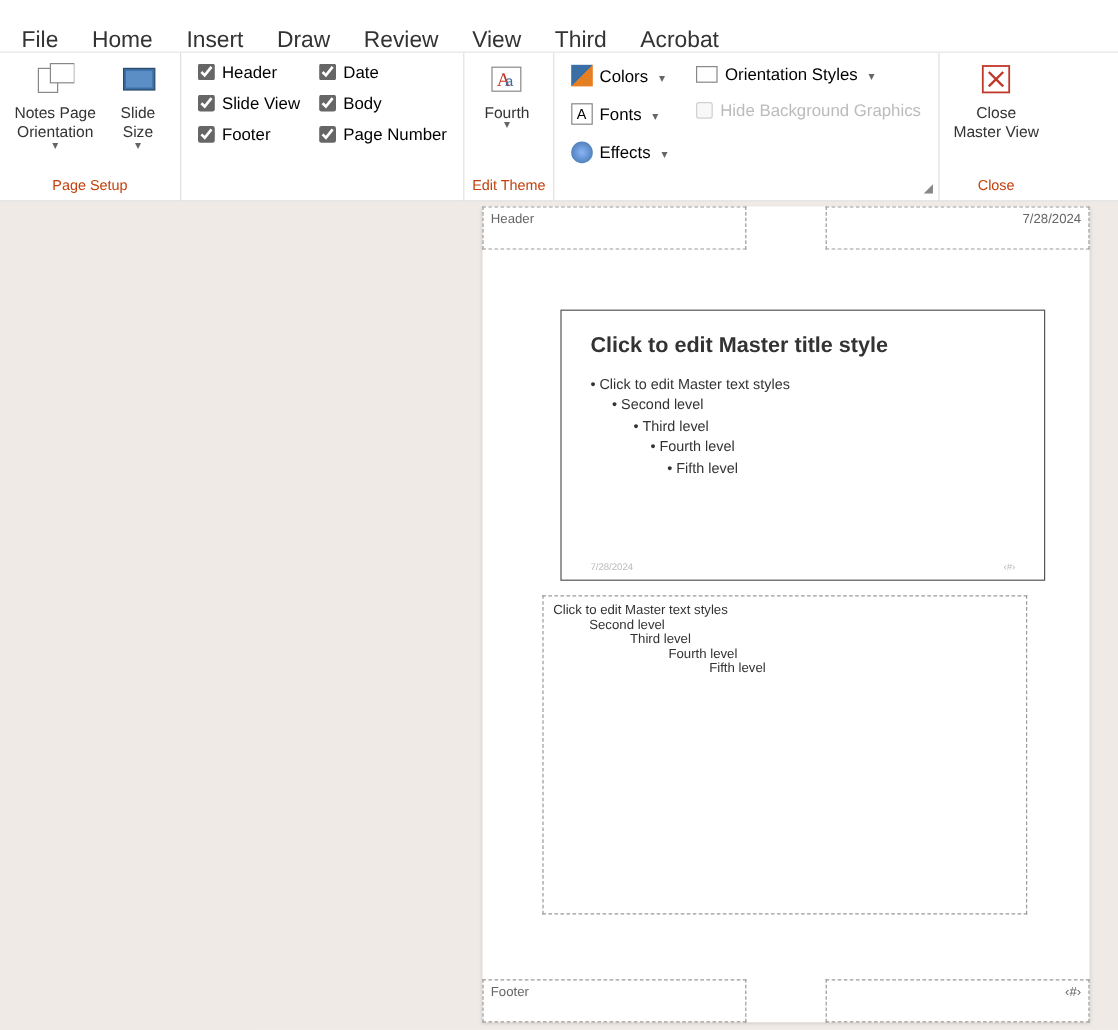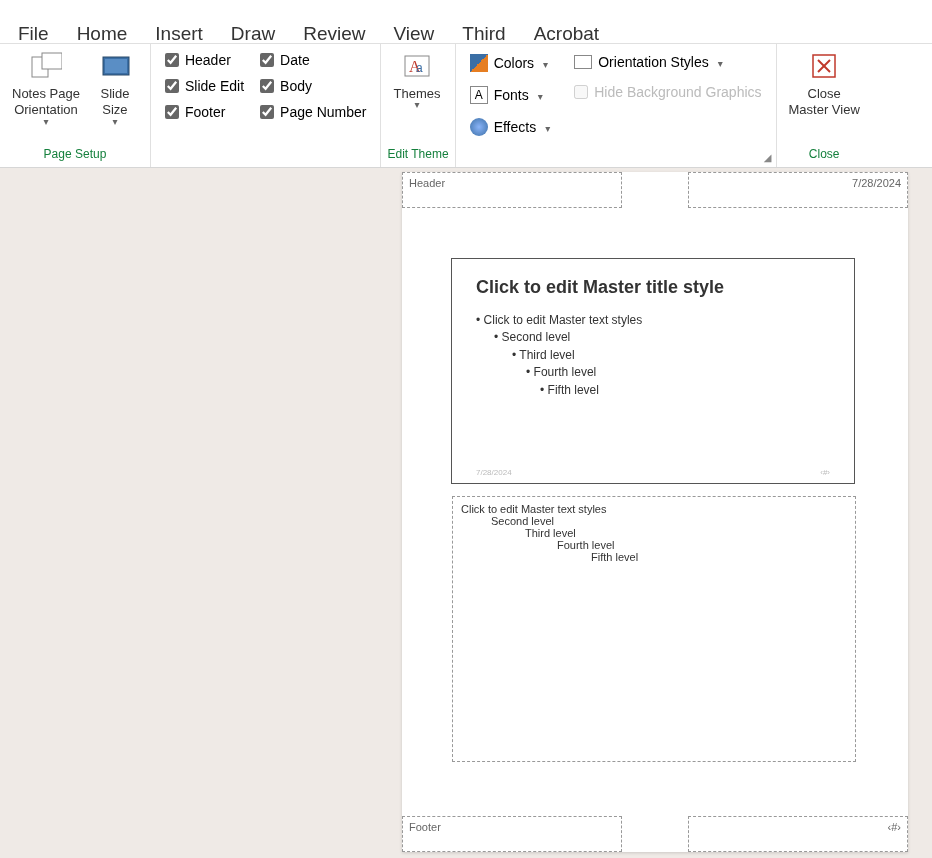--- a/index.html
+++ b/index.html
@@ -4,21 +4,21 @@
 <style>
 * { margin: 0; padding: 0; box-sizing: border-box; }
 body { font-family: "Segoe UI", Arial, sans-serif; font-size: 14px; background: #f0ece8; overflow: hidden; width: 932px; height: 858px; }
 
 .tabbar { background: #fff; height: 44px; display: flex; align-items: center; padding: 0 4px; border-bottom: 1px solid #e0e0e0; }
 .tab { padding: 8px 14px; cursor: pointer; font-size: 19px; color: #333; margin-top: 24px; }
 .tab.active { color: #b93e2b; font-weight: 500; border-bottom: 3px solid #d14b39; padding-bottom: 5px; }
 
 .ribbon { background: #fff; height: 124px; display: flex; border-bottom: 1px solid #d6d6d6; }
 .group { border-right: 1px solid #e0e0e0; display: flex; flex-direction: column; justify-content: space-between; padding: 2px 6px 0 6px; position: relative; }
-.group-label { font-size: 12px; color: #15803d; text-align: center; padding: 4px 0 6px 0; }
+.group-label { font-size: 12px; color: #c2410c; text-align: center; padding: 4px 0 6px 0; }
 .group-body { flex: 1; display: flex; align-items: flex-start; }
 
 .big-btn { display: flex; flex-direction: column; align-items: center; justify-content: flex-start; padding: 4px 6px; cursor: pointer; font-size: 13px; color: #333; text-align: center; line-height: 1.25; min-width: 58px; }
 .big-btn .icon { width: 32px; height: 32px; margin-bottom: 4px; display: flex; align-items: center; justify-content: center; }
 .dropdown-caret::after { content: "\25BE"; font-size: 10px; margin-left: 3px; color: #666; }
 .dropdown-caret-block { text-align: center; font-size: 10px; color: #666; line-height: 1; margin-top: -2px; }
 
 .chk-col { display: flex; flex-direction: column; gap: 10px; padding: 6px 8px; }
 .chk { display: flex; align-items: center; gap: 6px; font-size: 14px; cursor: pointer; }
 .chk input { width: 14px; height: 14px; accent-color: #666; }
@@ -34,21 +34,21 @@
 
 .canvas { position: relative; width: 932px; height: 690px; background: #efeae6; }
 .page { position: absolute; left: 402px; top: 4px; width: 506px; height: 680px; background: #fff; box-shadow: 0 1px 3px rgba(0,0,0,0.15); }
 
 .ph { position: absolute; border: 1px dashed #999; font-size: 11px; color: #666; padding: 4px 6px; }
 .ph.header { left: 0; top: 0; width: 220px; height: 36px; }
 .ph.date { right: 0; top: 0; width: 220px; height: 36px; text-align: right; }
 .ph.footer { left: 0; bottom: 0; width: 220px; height: 36px; }
 .ph.pagenum { right: 0; bottom: 0; width: 220px; height: 36px; text-align: right; }
 
-.slide-thumb { position: absolute; left: 49px; top: 86px; width: 404px; height: 226px; border: 1px solid #555; background: #fff; padding: 18px 24px; }
+.slide-thumb { position: absolute; left: 65px; top: 86px; width: 404px; height: 226px; border: 1px solid #555; background: #fff; padding: 18px 24px; }
 .slide-thumb .title { font-size: 18px; font-weight: 600; color: #333; margin-bottom: 14px; }
 .slide-thumb .body { font-size: 12px; color: #333; line-height: 1.45; }
 .lvl1::before { content: "\2022  "; }
 .lvl2 { margin-left: 18px; } .lvl2::before { content: "\2022  "; }
 .lvl3 { margin-left: 36px; } .lvl3::before { content: "\2022  "; }
 .lvl4 { margin-left: 50px; } .lvl4::before { content: "\2022  "; }
 .lvl5 { margin-left: 64px; } .lvl5::before { content: "\2022  "; }
 .slide-thumb .sdate { position: absolute; left: 24px; bottom: 6px; font-size: 8px; color: #bbb; }
 .slide-thumb .spage { position: absolute; right: 24px; bottom: 6px; font-size: 8px; color: #bbb; }
 
@@ -101,21 +101,21 @@
 
   <div class="group">
     <div class="group-body">
       <div class="chk-col">
         <label class="chk">
             <input type="checkbox" checked="" style="">
             <span>Header</span>
           </label>
         <label class="chk">
             <input type="checkbox" checked="" style="">
-            <span>Slide Edit</span>
+            <span>Slide View</span>
           </label>
         <label class="chk">
             <input type="checkbox" checked="" style="">
             <span>Footer</span>
           </label>
       </div>
       <div class="chk-col">
         <label class="chk">
             <input type="checkbox" checked="" style="">
             <span>Date</span>
@@ -135,21 +135,21 @@
   <div class="group">
     <div class="group-body">
       <div class="big-btn">
         <span class="icon">
           <svg width="30" height="30">
               <rect x="3" y="5" width="24" height="20" fill="#fff" stroke="#888"></rect>
               <text x="7" y="21" font-size="16" font-family="serif" fill="#c0392b">A</text>
               <text x="14" y="21" font-size="12" fill="#3a6ea5">a</text>
             </svg>
         </span>
-        <span>Themes</span>
+        <span>Fourth</span>
         <span class="dropdown-caret-block">▾</span>
       </div>
     </div>
     <div class="group-label">Edit Theme</div>
   </div>
 
   <div class="group" style="min-width:320px">
     <div class="group-body">
       <div class="stack">
         <div class="small-btn">

